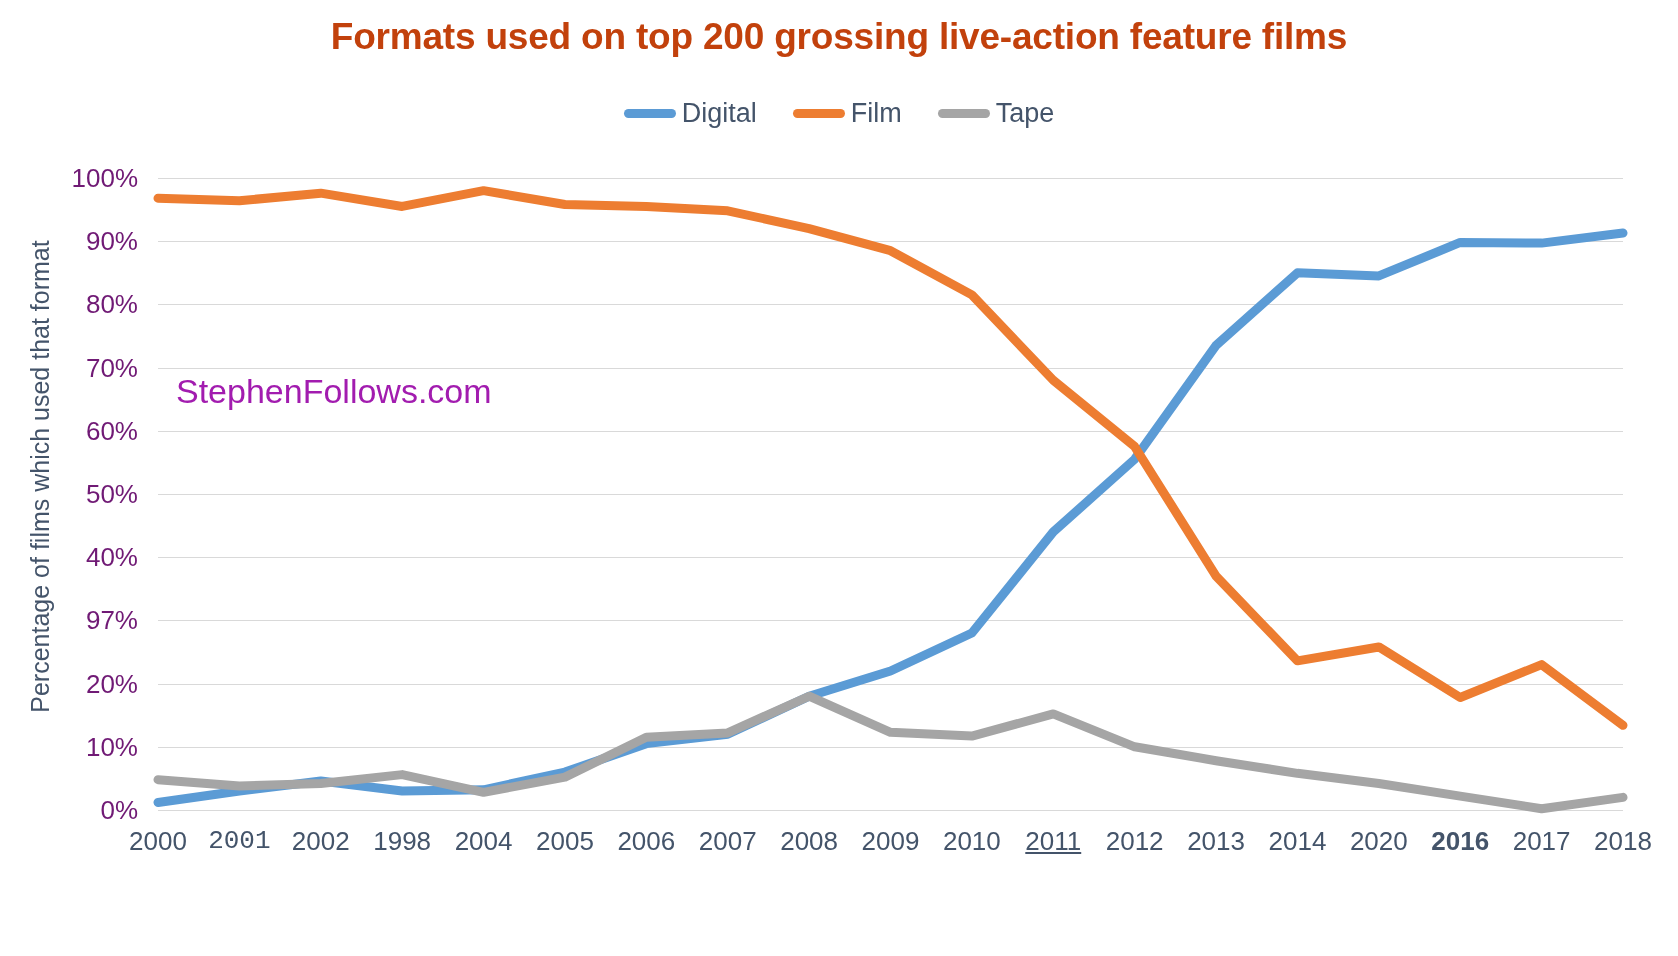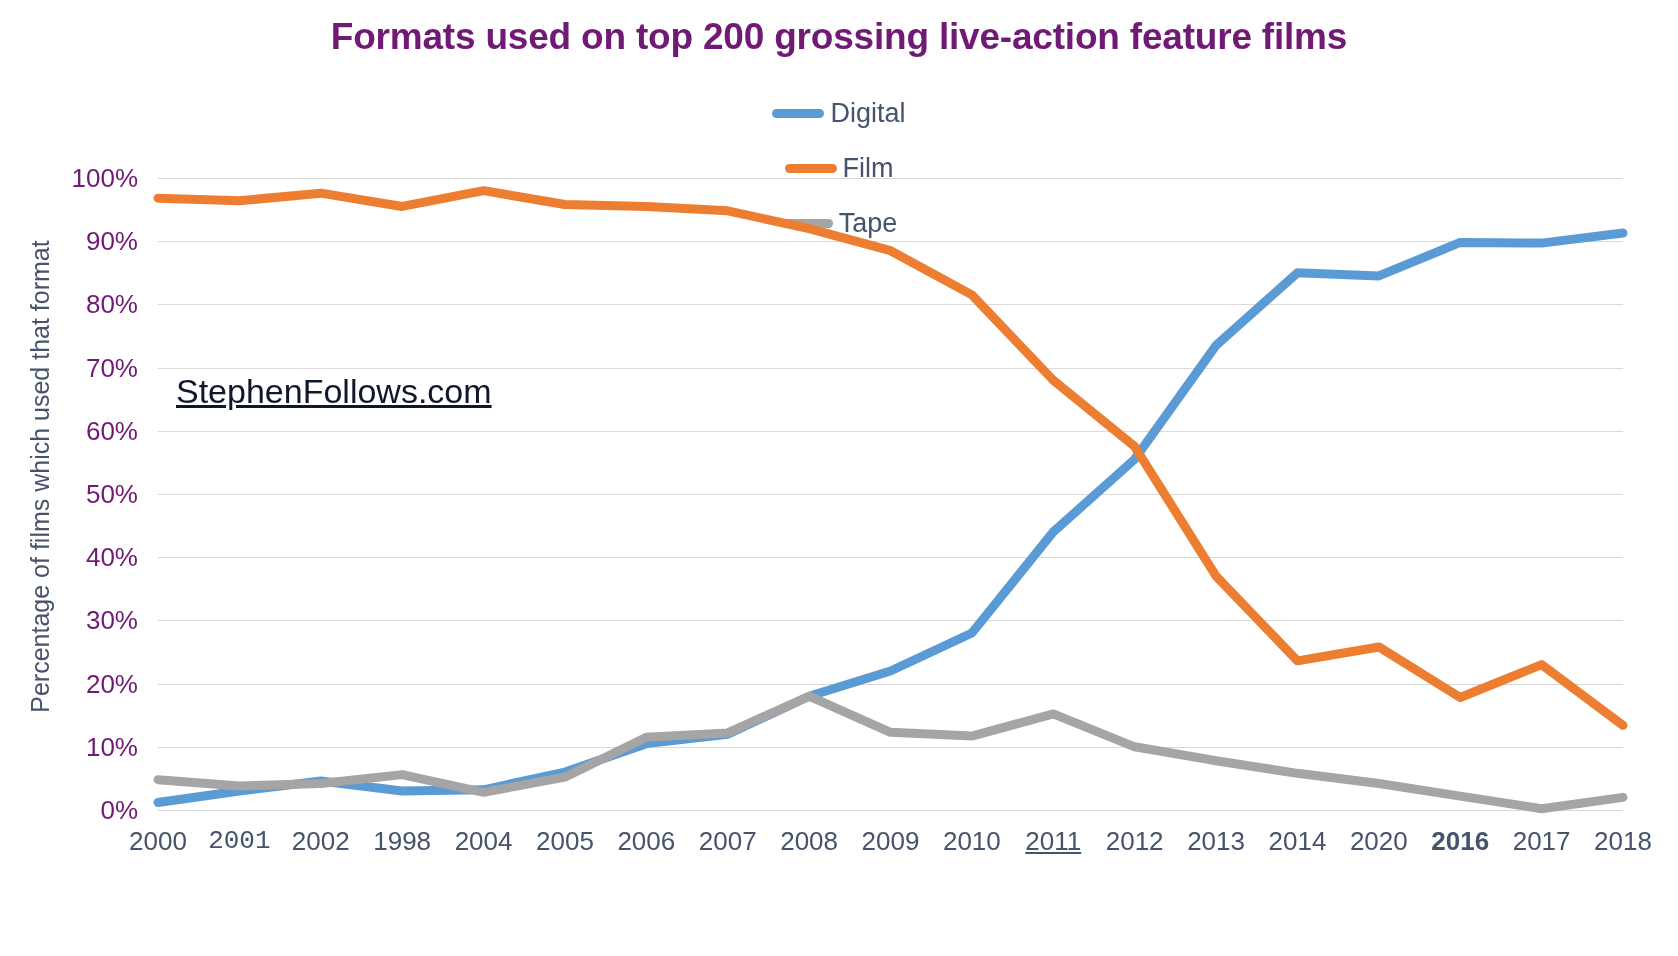--- a/index.html
+++ b/index.html
@@ -20,33 +20,32 @@
     background: #ffffff;
   }
   #chart-title {
     position: absolute;
     left: 0;
     top: 16px;
     width: 1678px;
     text-align: center;
     font-size: 37px;
     font-weight: bold;
-    color: #701a75;
+    color: #c2410c;
     letter-spacing: -0.2px;
   }
   #legend {
     position: absolute;
     left: 0;
     top: 98px;
     width: 1678px;
     display: flex;
     justify-content: center;
     align-items: center;
-    gap: 24px;
-    flex-direction: column;
+    gap: 36px;
   }
   .legend-entry {
     display: flex;
     align-items: center;
     gap: 6px;
   }
   .legend-swatch {
     width: 52px;
     height: 9px;
     border-radius: 4.5px;
@@ -105,24 +104,23 @@
     text-align: center;
     font-size: 26px;
     color: #44546A;
     transform: translateX(-60px);
   }
   #watermark {
     position: absolute;
     left: 176px;
     top: 372px;
     font-size: 34px;
-    color: #0f172a;
+    color: #a21caf;
     white-space: nowrap;
     pointer-events: none;
-    text-decoration: underline;
   }
   #series-svg {
     position: absolute;
     left: 0;
     top: 0;
     width: 1465px;
     height: 632px;
     overflow: visible;
   }
   .series-path {
@@ -157,21 +155,21 @@
   <div id="y-axis-title">Percentage of films which used that format</div>
 
   <div id="y-labels">
       <div class="y-tick-label" style="top: 0px;">100%</div>
       <div class="y-tick-label" style="top: 63.2px;">90%</div>
       <div class="y-tick-label" style="top: 126.4px;">80%</div>
       <div class="y-tick-label" style="top: 189.6px;">70%</div>
       <div class="y-tick-label" style="top: 252.8px;">60%</div>
       <div class="y-tick-label" style="top: 316px;">50%</div>
       <div class="y-tick-label" style="top: 379.2px;">40%</div>
-      <div class="y-tick-label" style="top: 442.4px;">30%</div>
+      <div class="y-tick-label" style="top: 442.4px;">97%</div>
       <div class="y-tick-label" style="top: 505.6px;">20%</div>
       <div class="y-tick-label" style="top: 568.8px;">10%</div>
       <div class="y-tick-label" style="top: 632px;">0%</div>
     </div>
 
   <div id="plot">
       <div class="gridline" style="top: 632px;"></div>
       <div class="gridline" style="top: 568.8px;"></div>
       <div class="gridline" style="top: 505.6px;"></div>
       <div class="gridline" style="top: 442.4px;"></div>

